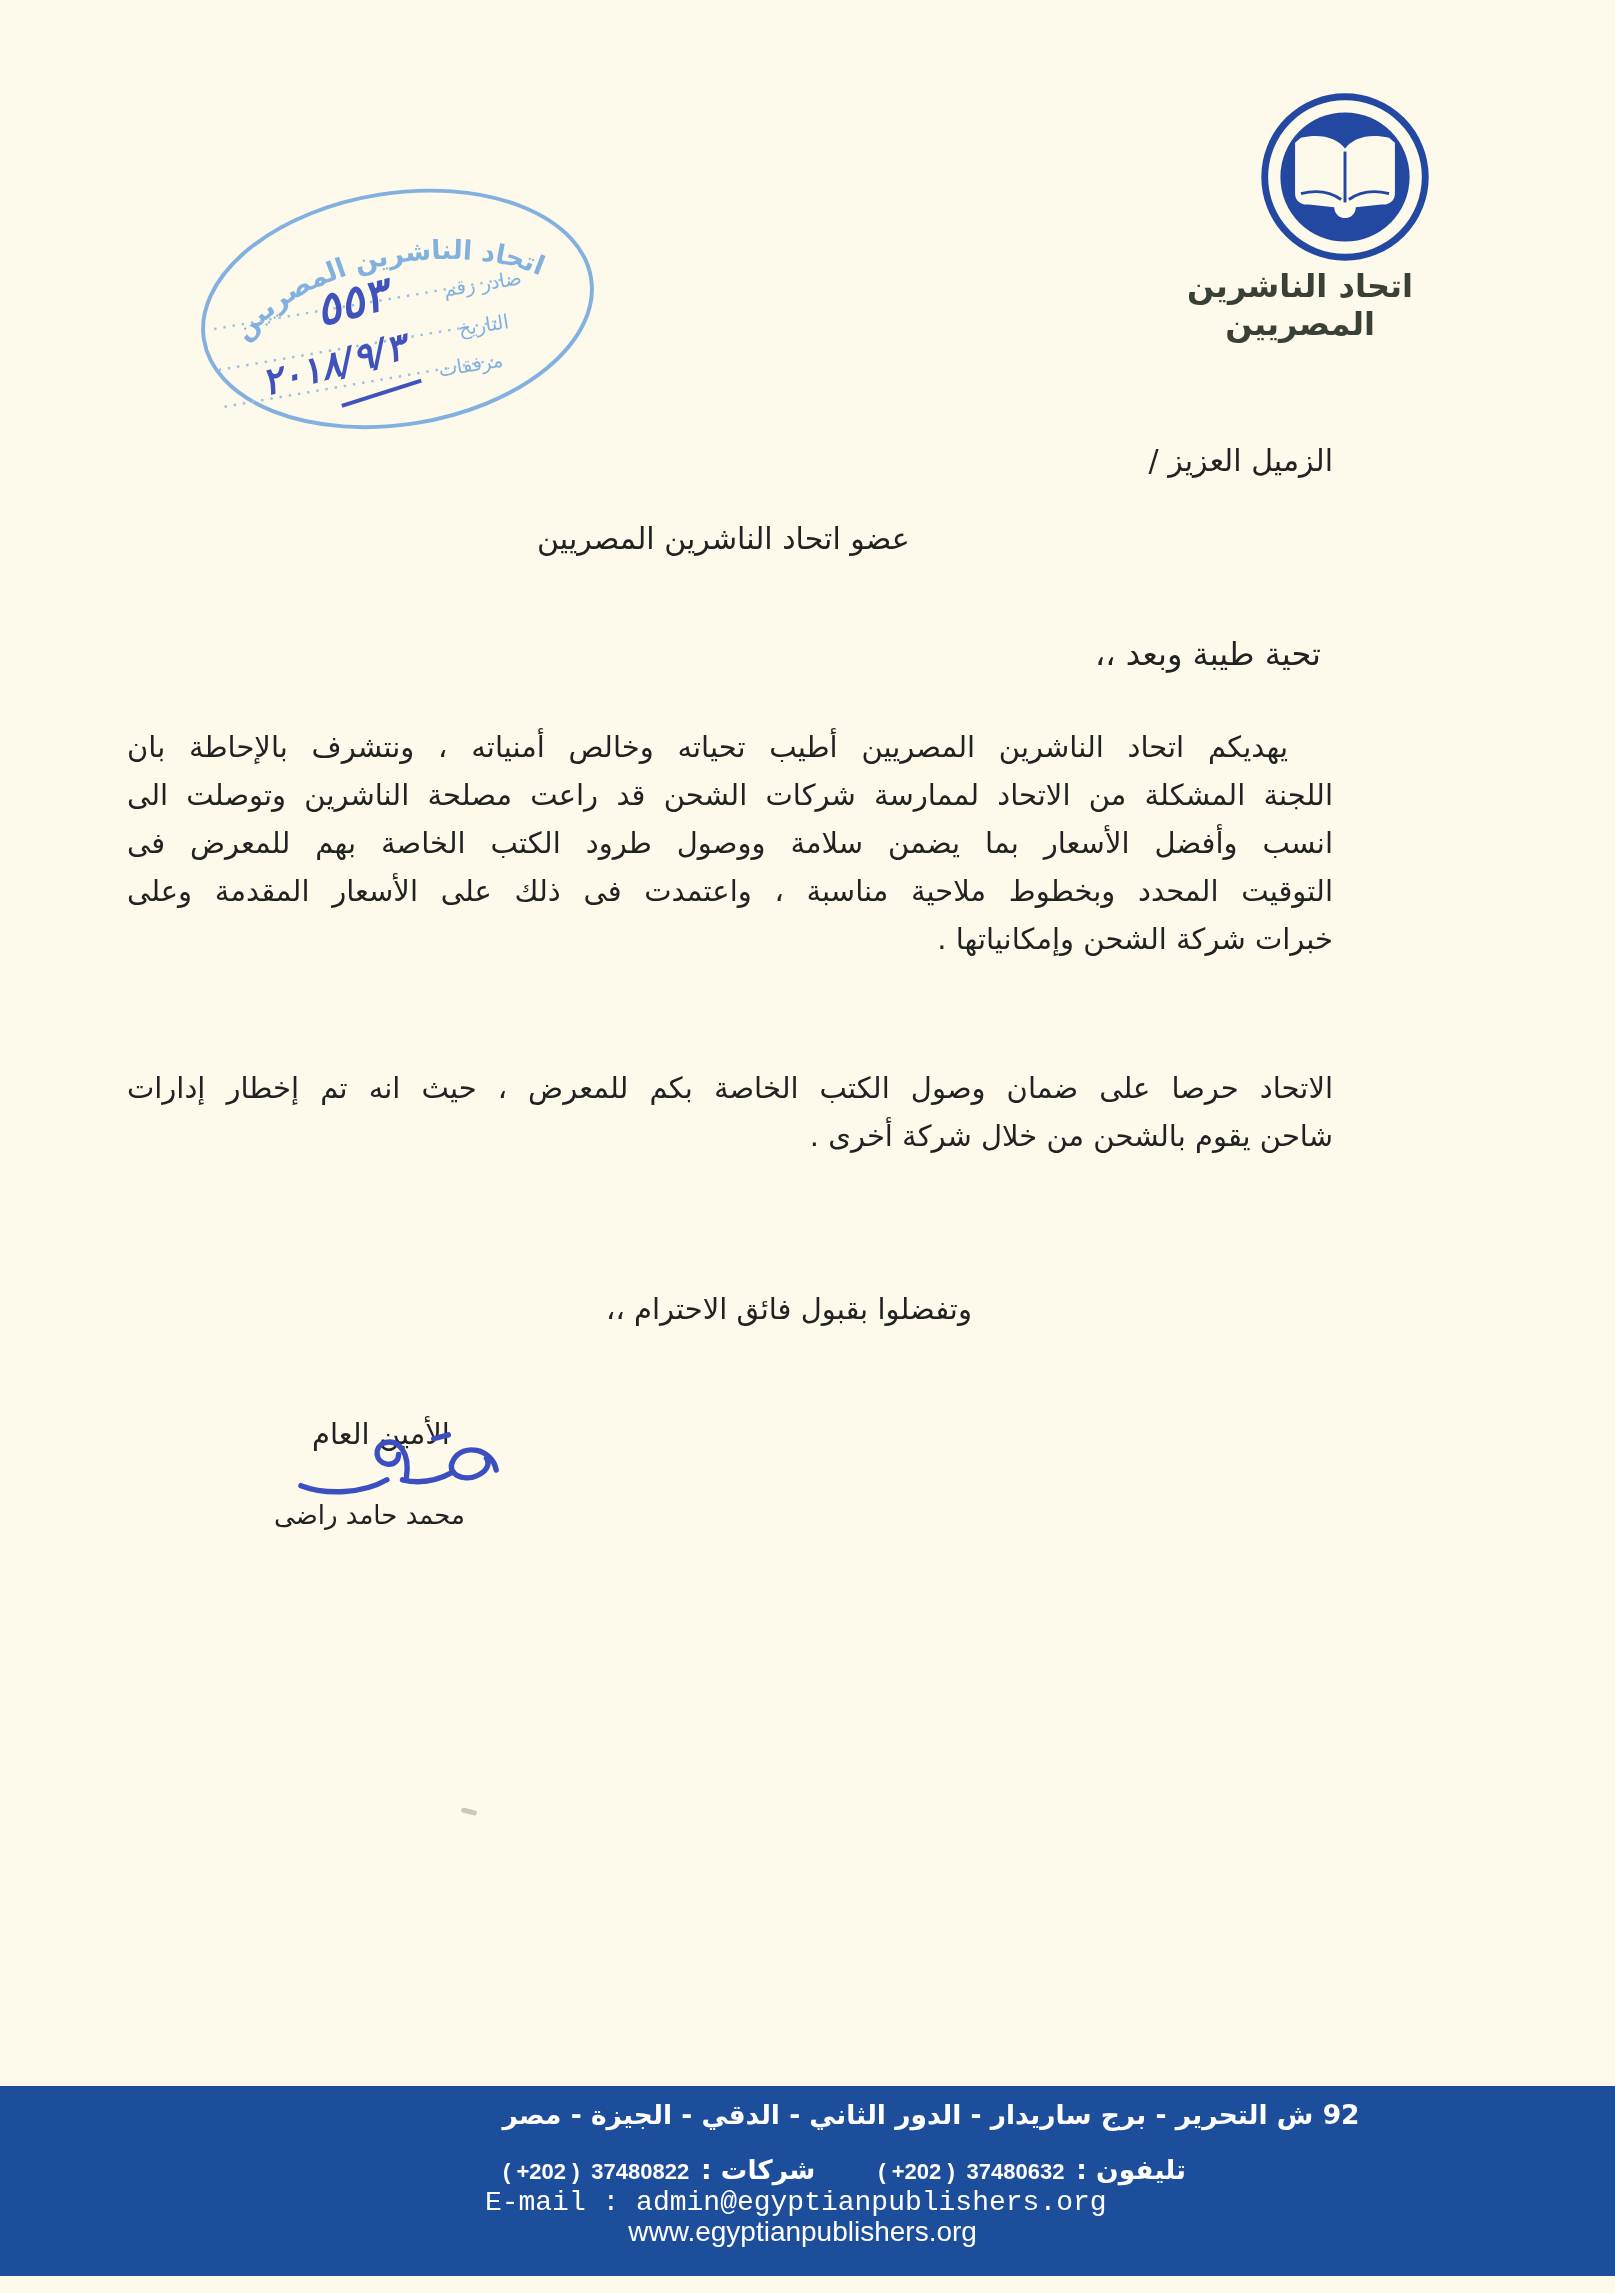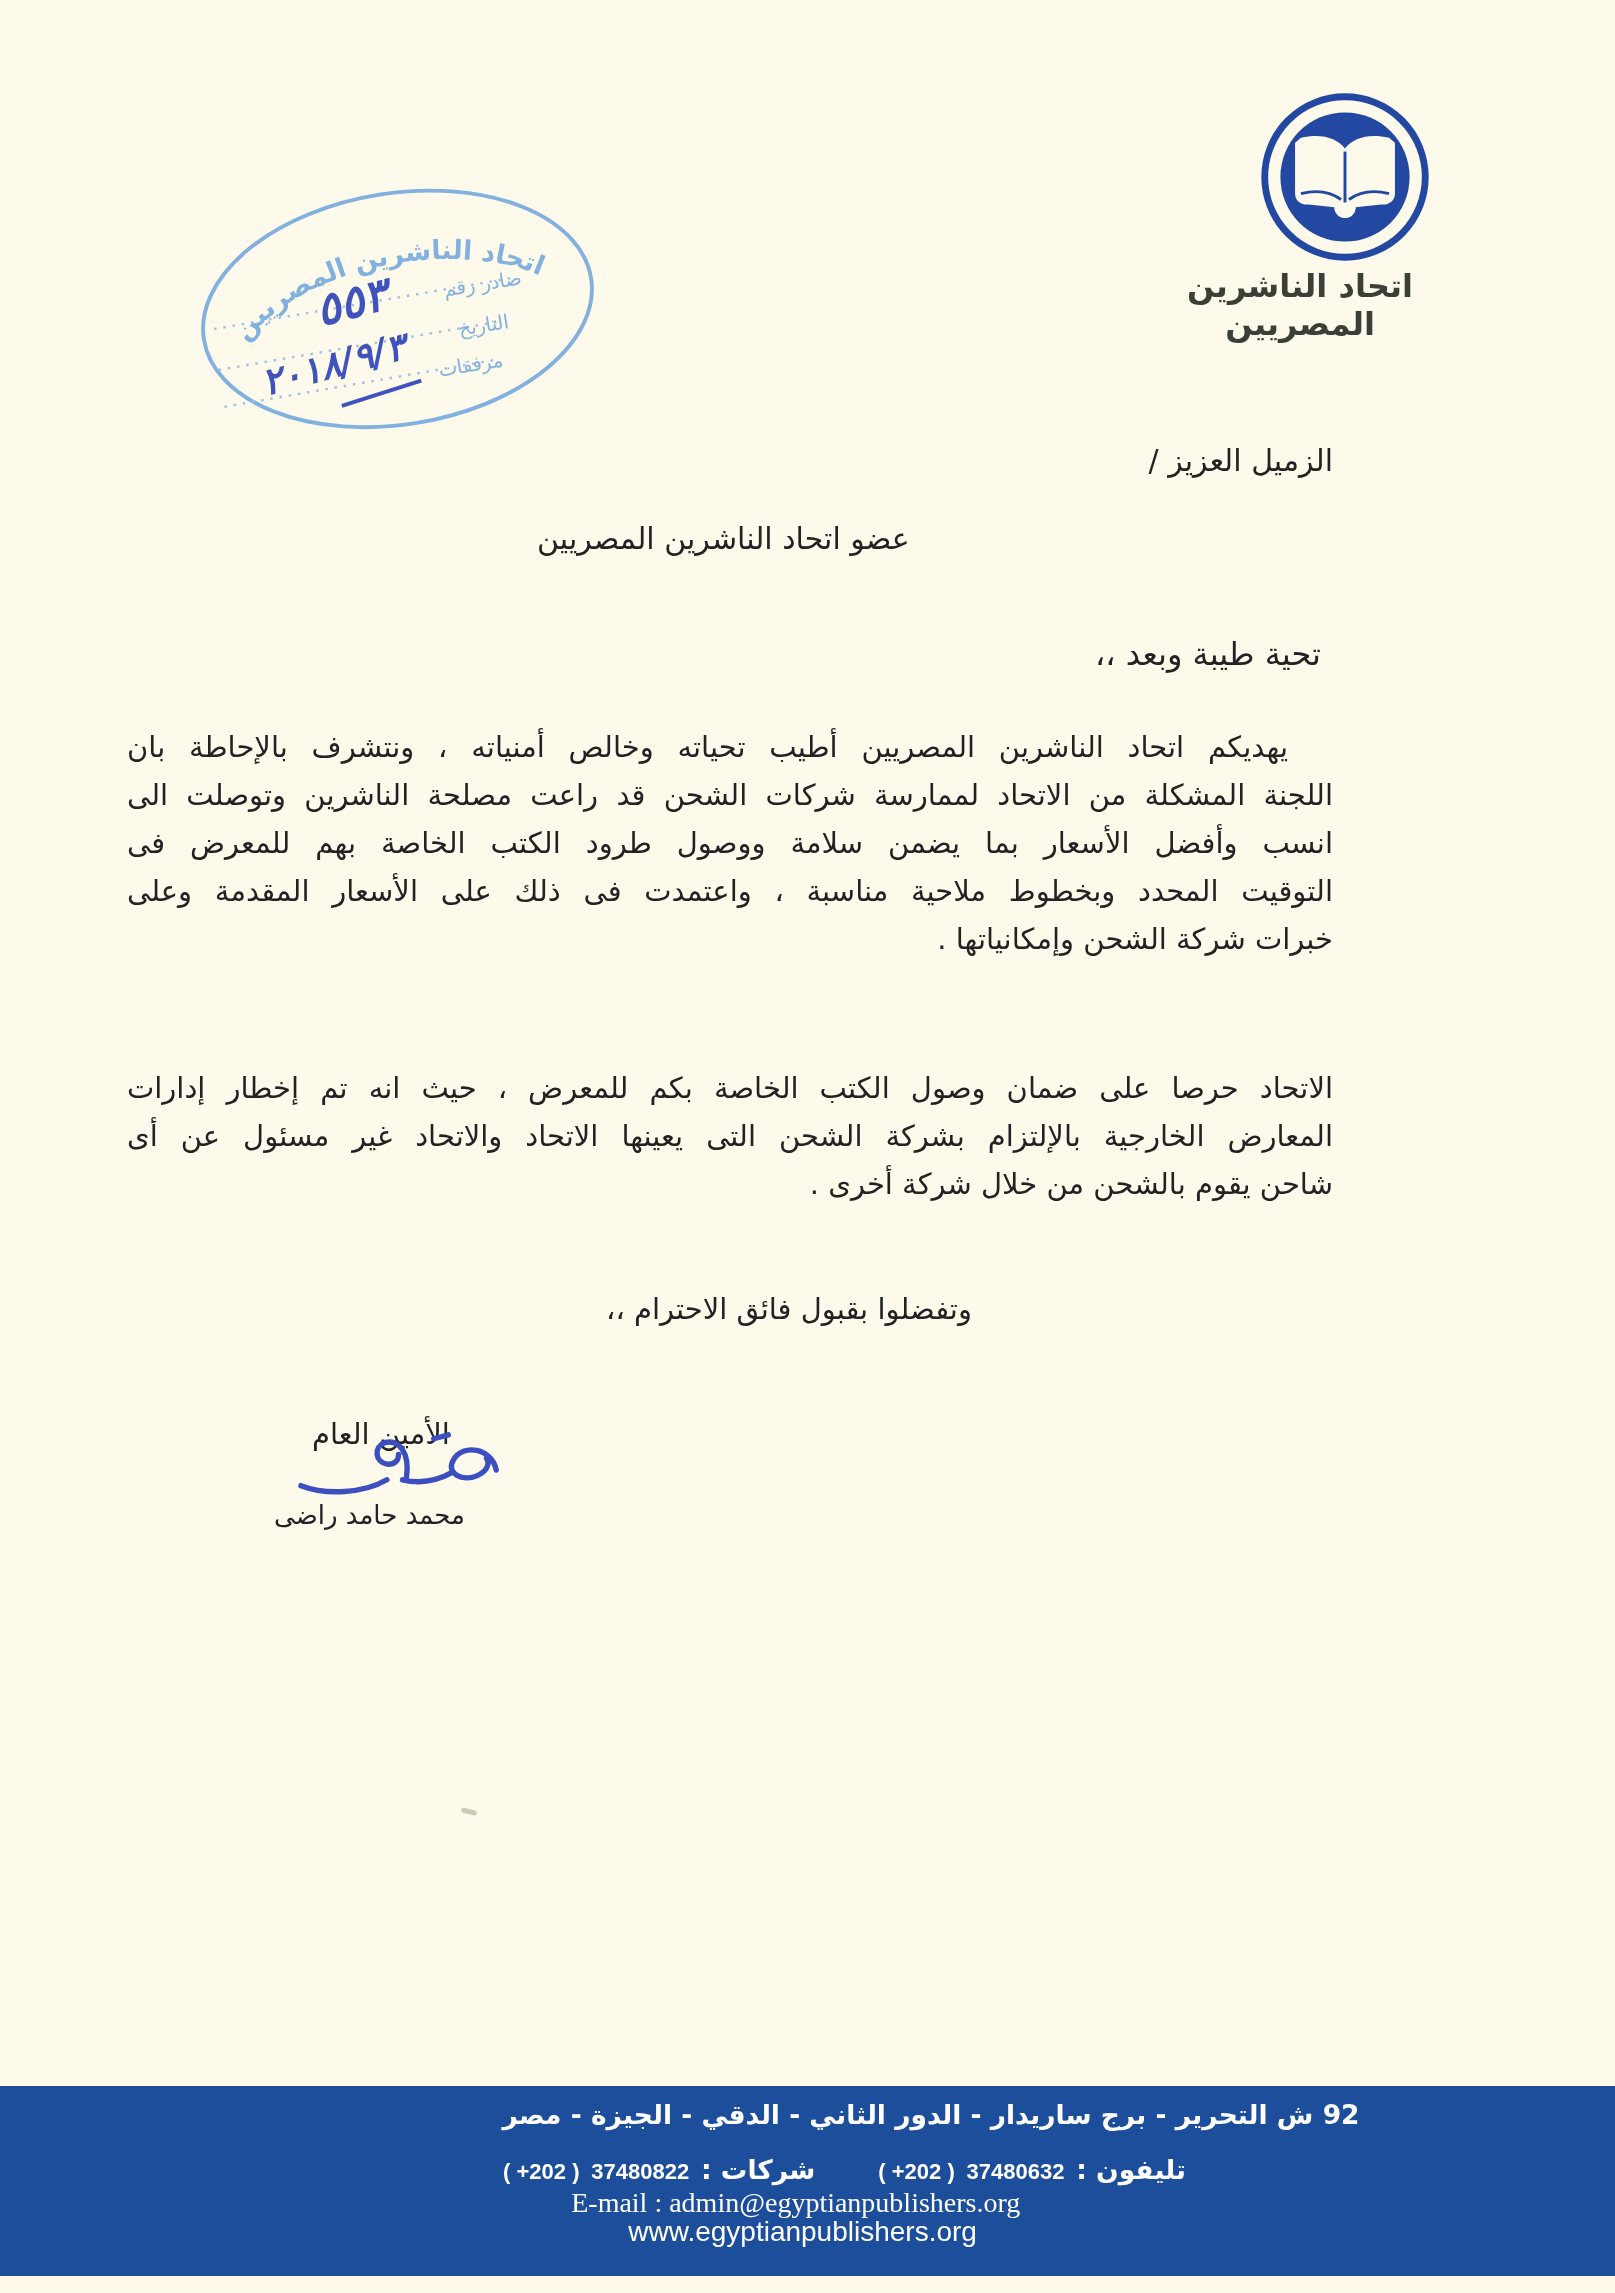--- a/index.html
+++ b/index.html
@@ -40,21 +40,21 @@
   .footer-bar{left:0;top:2086px;width:1615px;height:190px;background:#1d4e9c;}
   .f-line{position:absolute;color:#fff;text-align:center;}
   .f-address{left:247px;right:0;top:2099px;font-size:26.5px;font-weight:bold;}
   .f-phones{left:74px;right:0;top:2154px;display:flex;justify-content:center;
             align-items:baseline;column-gap:63px;direction:rtl;}
   .phone-group{display:inline-flex;direction:rtl;column-gap:11.8px;align-items:baseline;
                color:#fff;font-size:26.5px;font-weight:bold;}
   .phone-group .num,.phone-group .code{
       direction:ltr;unicode-bidi:isolate;
       font-family:"Liberation Sans",sans-serif;font-size:22px;font-weight:bold;}
-  .f-email{left:0;right:23.5px;top:2187px;font-size:28px;font-family:Liberation Serif, serif;}
+  .f-email{left:0;right:23.5px;top:2187px;font-size:28px;font-family:Liberation Mono, monospace;}
   .f-web{left:0;right:9.8px;top:2216px;font-size:28px;font-family:"Liberation Sans",sans-serif;}
 </style>
 </head>
 <body>
 
 <div class="page">
 
   <svg class="abs" style="left:1252px;top:84px" width="186" height="186" viewBox="0 0 190 190">
     <circle cx="95" cy="95" r="82" fill="none" stroke="#2348a2" stroke-width="7"></circle>
     <circle cx="95" cy="95" r="66" fill="#2348a2"></circle>
@@ -101,21 +101,20 @@
   <div class="abs body-par par1">
     <div class="line first-indent">يهديكم اتحاد الناشرين المصريين أطيب تحياته وخالص أمنياته ، ونتشرف بالإحاطة بان</div>
     <div class="line">اللجنة المشكلة من الاتحاد لممارسة شركات الشحن قد راعت مصلحة الناشرين وتوصلت الى</div>
     <div class="line">انسب وأفضل الأسعار بما يضمن سلامة ووصول طرود الكتب الخاصة بهم للمعرض فى</div>
     <div class="line">التوقيت المحدد وبخطوط ملاحية مناسبة ، واعتمدت فى ذلك على الأسعار المقدمة وعلى</div>
     <div class="line last">خبرات شركة الشحن وإمكانياتها .</div>
   </div>
 
   <div class="abs body-par par2">
     <div class="line">الاتحاد حرصا على ضمان وصول الكتب الخاصة بكم للمعرض ، حيث انه تم إخطار إدارات</div>
-    <div class="line">المعارض الخارجية بالإلتزام بشركة الشحن التى يعينها الاتحاد والاتحاد غير مسئول عن أى</div>
     <div class="line last">شاحن يقوم بالشحن من خلال شركة أخرى .</div>
   </div>
 
   <div class="abs ar closing">وتفضلوا بقبول فائق الاحترام ،،</div>
 
   <div class="abs ar signer-title">الأمين العام</div>
   <svg class="abs" style="left:289px;top:1429px" width="225" height="83" viewBox="0 0 230 85">
     <g fill="none" stroke="#3b4fc0" stroke-width="5.5" stroke-linecap="round" stroke-linejoin="round">
       <path d="M 212,42 C 208,20 178,14 168,32 C 160,46 178,54 192,48 C 202,44 206,36 202,30"></path>
       <path d="M 168,44 C 150,54 132,56 116,52"></path>

